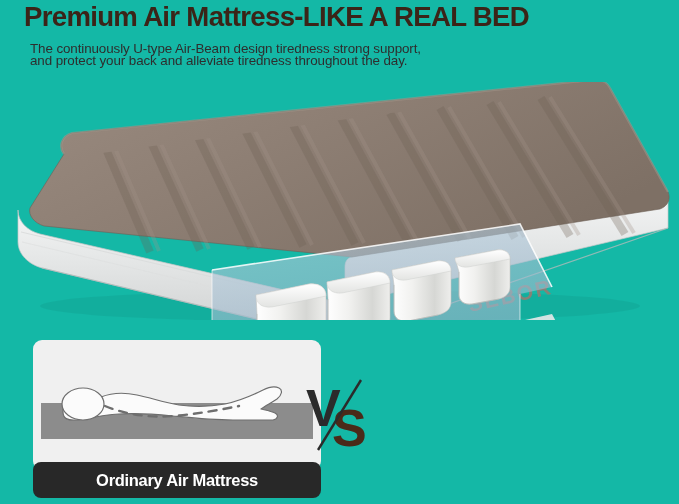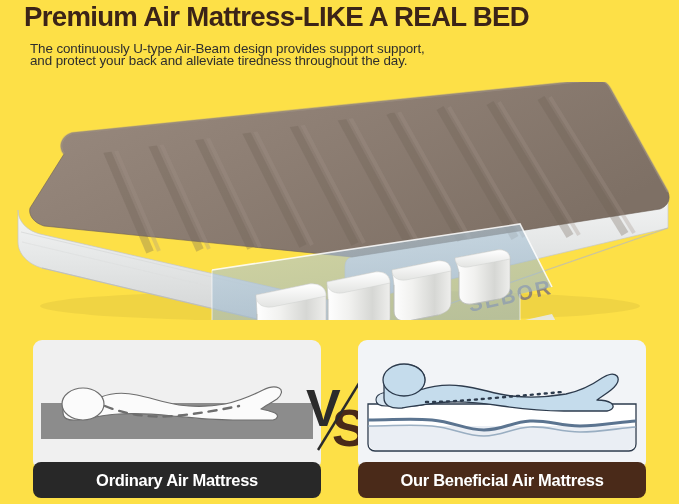--- a/index.html
+++ b/index.html
@@ -12,21 +12,21 @@
     width: 679px;
     height: 504px;
     overflow: hidden;
     position: relative;
   }
 
   #page {
     position: relative;
     width: 679px;
     height: 504px;
-    background: #fde047;
+    background: #14b8a6;
   }
 
   
   .headline {
     position: absolute;
     left: 24px;
     top: 1px;
     width: 640px;
     font-size: 28px;
     font-weight: bold;
@@ -123,21 +123,21 @@
   }
   .vs svg { display: block; }
 </style>
 </head>
 <body>
 
 <div id="page">
 
   <div class="headline">Premium Air Mattress-LIKE A REAL BED</div>
 
-  <div class="subline l1">The continuously U-type Air-Beam design provides support support,</div>
+  <div class="subline l1">The continuously U-type Air-Beam design tiredness strong support,</div>
 
   <div class="subline l2">and protect your back and alleviate tiredness throughout the day.</div>
 
   <div class="hero">
     <svg width="679" height="238" viewBox="0 0 679 238" xmlns="http://www.w3.org/2000/svg">
       <defs>
         <linearGradient id="topGrad" x1="0" y1="0" x2="1" y2="0.55">
           <stop offset="0" stop-color="#9a8b80"></stop>
           <stop offset="0.45" stop-color="#8e7f74"></stop>
           <stop offset="1" stop-color="#7e7065"></stop>
@@ -289,51 +289,15 @@
     </div>
 
     <div class="vs">
       <svg width="68" height="76" viewBox="0 0 68 76" xmlns="http://www.w3.org/2000/svg">
         <text x="0" y="50" font-family="Liberation Sans, sans-serif" font-size="52" font-weight="bold" fill="#2b2b2b">V</text>
         <text x="26" y="70" font-family="Liberation Sans, sans-serif" font-size="52" font-weight="bold" fill="#4a2a19">S</text>
         <line x1="55" y1="4" x2="12" y2="74" stroke="#2b2b2b" stroke-width="2.4"></line>
       </svg>
     </div>
 
-    <div class="panel right">
-      <div class="panel-card">
-        <svg width="288" height="130" viewBox="0 0 288 130" xmlns="http://www.w3.org/2000/svg">
-
-          <path d="M 10,64 L 278,64 L 278,104 C 278,108 275,111 271,111 L 17,111
-                   C 13,111 10,108 10,104 Z" fill="#ffffff" stroke="#2d3b4d" stroke-width="1.3"></path>
-
-          <path d="M 11,86 L 277,86 L 277,103 C 277,107 274,110 270,110 L 18,110
-                   C 14,110 11,107 11,103 Z" fill="#eaeef4"></path>
-
-          <path d="M 10,80 C 36,80 52,78 74,80 C 96,82 108,90 126,90
-                   C 144,90 154,82 172,81 C 190,80 202,86 222,86
-                   C 242,86 262,82 278,81" stroke="#5b7490" stroke-width="3" fill="none"></path>
-          <path d="M 10,86 C 36,86 52,84 74,86 C 96,88 108,96 126,96
-                   C 144,96 154,88 172,87 C 190,86 202,92 222,92
-                   C 242,92 262,88 278,87" stroke="#8ba2b8" stroke-width="1.6" fill="none" opacity="0.85"></path>
-
-          <path d="M 18,60 C 18,55 24,52 34,52 L 62,52 C 70,52 74,56 72,61
-                   C 70,65 62,66 52,66 L 28,66 C 21,66 18,64 18,60 Z" fill="#d9e6f1" stroke="#2d3b4d" stroke-width="1.1"></path>
-
-          <path d="M 26,46 C 26,34 34,26 46,25 C 56,24 63,28 66,35
-                   C 68,41 66,46 62,50 C 74,46 88,44 104,46
-                   C 122,48 136,54 154,56 C 172,58 190,57 208,54
-                   C 222,51 234,45 244,38 C 250,34 256,33 259,36
-                   C 262,40 259,45 253,50 C 248,54 243,57 239,60
-                   C 244,60 250,61 253,63 C 257,66 255,70 249,71
-                   L 206,71 C 184,71 164,69 144,66 C 124,63 108,61 90,62
-                   C 72,63 58,66 44,68 C 32,69 26,65 26,58 Z" fill="#c5dcec" stroke="#2d3b4d" stroke-width="1.3" stroke-linejoin="round"></path>
-
-          <ellipse cx="46" cy="40" rx="21" ry="16" fill="#c5dcec" stroke="#2d3b4d" stroke-width="1.3"></ellipse>
-
-          <path d="M 68,62 C 92,62 112,60 136,58 C 160,56 182,54 204,52" stroke="#2d3b4d" stroke-width="2.4" fill="none" stroke-dasharray="2 5" stroke-linecap="round"></path>
-        </svg>
-      </div>
-      <div class="panel-label">Our Beneficial Air Mattress</div>
-    </div>
 
   </div>
 </div>
 
 </body></html>

